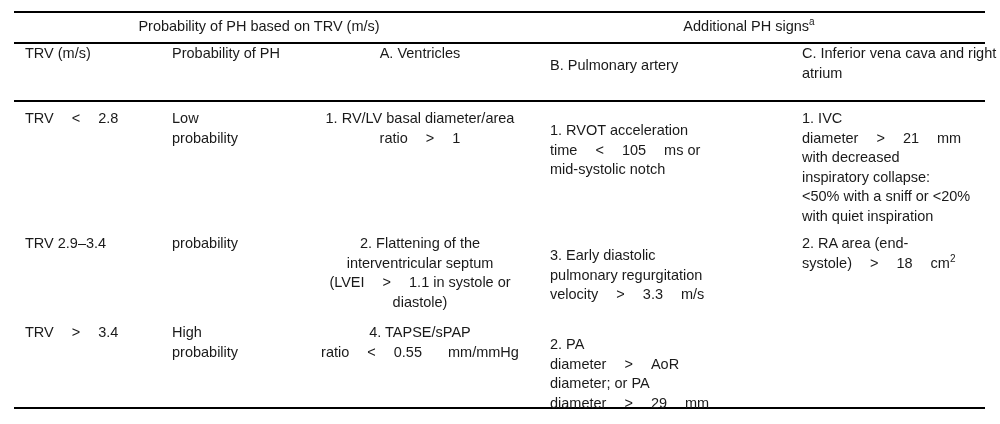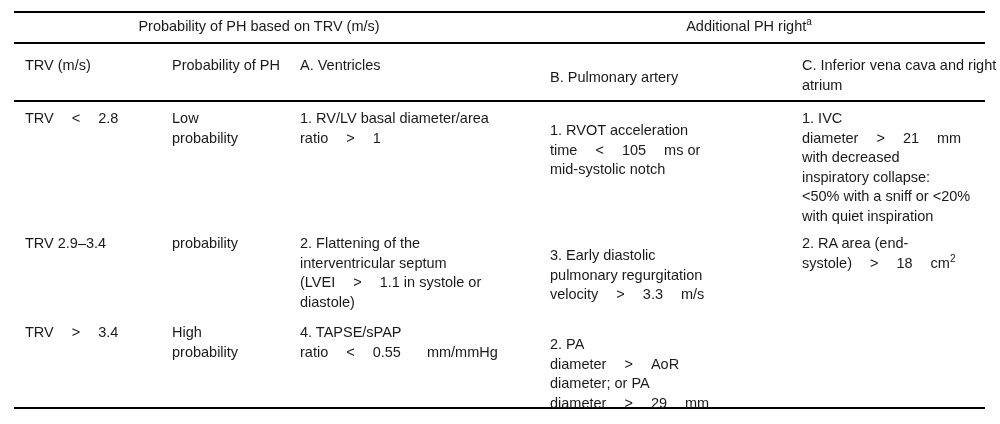--- a/index.html
+++ b/index.html
@@ -53,21 +53,21 @@
   .group-header.g2 { left: 500px; width: 470px; }
   .group-header sup {
     font-size: 10px;
     vertical-align: super;
     line-height: 0;
   }
 
   
   .col-header-row {
     position: absolute;
-    top: 56px;
+    top: 44px;
     left: 0;
     right: 0;
     height: 44px;
   }
   .col-header {
     position: absolute;
     top: 0;
     font-size: 14.5px;
     line-height: 19.5px;
   }
@@ -91,42 +91,42 @@
   .cell .ln { display: block; white-space: nowrap; }
   .cell sup {
     font-size: 10px;
     vertical-align: super;
     line-height: 0;
   }
 
   
   .c0 { left: 25px;  width: 140px; }
   .c1 { left: 172px; width: 122px; }
-  .c2 { left: 300px; width: 240px; }
+  .c2 { left: 300px; width: 240px; text-align: center; }
   .c3 { left: 550px; width: 218px; margin-top: 12px; }
   .c4 { left: 775px; width: 210px; margin-left: 27px; }
   .gap-m  { display: inline-block; width: 18px; }
   .gap-l  { display: inline-block; width: 26px; }
 </style>
 </head>
 <body>
 
 <div class="table-wrap">
 
   <div class="rule rule-top"></div>
   <div class="rule rule-grouphdr"></div>
   <div class="rule rule-colhdr"></div>
   <div class="rule rule-bottom"></div>
 
   <div class="group-header-row">
     <div class="group-header g1">
       <span>Probability of PH based on TRV (m/s)</span>
     </div>
     <div class="group-header g2">
-      <span>Additional PH right</span><sup>a</sup>
+      <span>Additional PH signs</span><sup>a</sup>
     </div>
   </div>
 
   <div class="col-header-row">
     <div class="col-header c0">
       <span class="ln">TRV (m/s)</span>
     </div>
     <div class="col-header c1">
       <span class="ln">Probability of</span>
       <span class="ln">PH</span>

